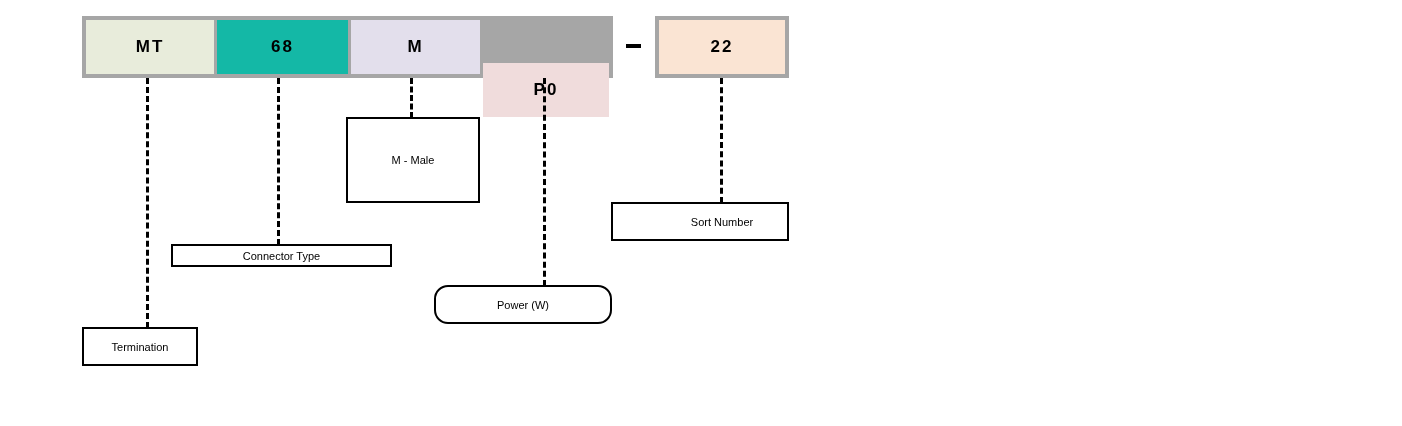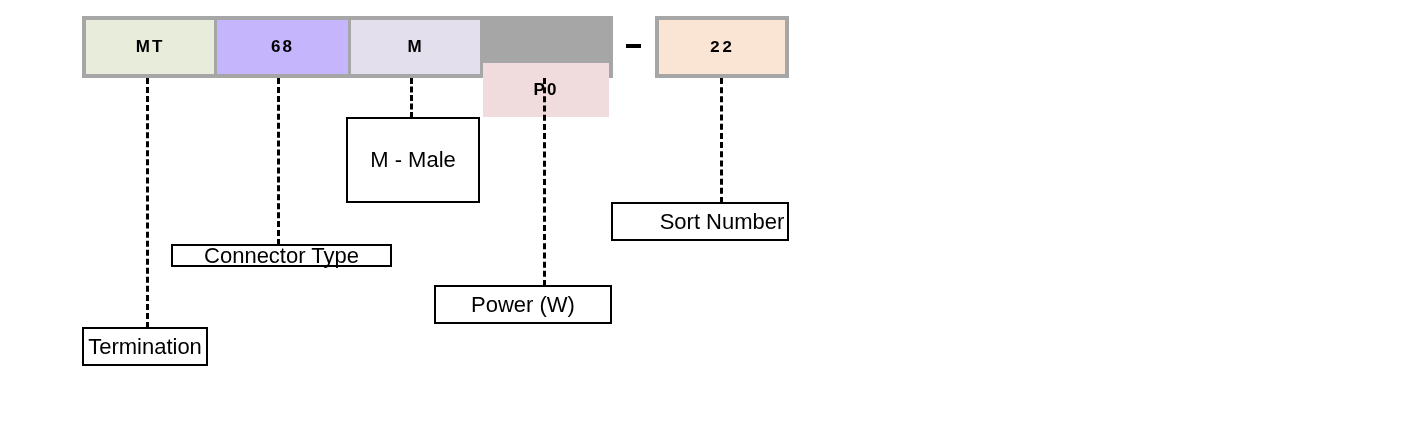--- a/index.html
+++ b/index.html
@@ -50,24 +50,24 @@
     align-items: center;
     justify-content: center;
     font-size: 17px;
     font-weight: bold;
     letter-spacing: 2px;
     color: #000000;
     border-right: 3px solid #a6a6a6;
   }
   .cell:last-child { border-right: none; }
   .cell-mt { width: 131px; background: #e8ecdb; }
-  .cell-68 { width: 134px; background: #c4b5fd; }
+  .cell-68 { width: 134px; background: #14b8a6; }
   .cell-m  { width: 132px; background: #e3dfec; }
   .cell-p0 { width: 126px; background: #f0dcdc; margin-top: 43px; }
-  .cell-22 { width: 100%;  background: #fae4d3; font-family: Liberation Mono, monospace; }
+  .cell-22 { width: 100%;  background: #fae4d3; }
 
   
   #separator {
     position: absolute;
     left: 626px;
     top: 44px;
     width: 15px;
     height: 4px;
     background: #000000;
   }
@@ -86,21 +86,21 @@
 
   
   .callout {
     position: absolute;
     box-sizing: border-box;
     border: 2px solid #000000;
     background: #ffffff;
     display: flex;
     align-items: center;
     justify-content: center;
-    font-size: 22px;
+    font-size: 11px;
     color: #000000;
     white-space: nowrap;
   }
   .callout.stack {
     flex-direction: column;
     justify-content: stretch;
     padding: 0;
   }
   .callout .row {
     flex: 1 1 0;
@@ -108,22 +108,22 @@
     align-items: center;
     justify-content: center;
     width: 100%;
     box-sizing: border-box;
   }
   .callout .row + .row { border-top: 2px solid #000000; }
 
   #callout-gender      { left: 346px; top: 117px; width: 134px; height: 86px; }
   #callout-sort        { left: 611px; top: 202px; width: 178px; height: 39px; padding-left: 44px; }
   #callout-connector   { left: 171px; top: 244px; width: 221px; height: 23px; }
-  #callout-power       { left: 434px; top: 285px; width: 178px; height: 39px; }
-  #callout-termination { left:  82px; top: 327px; width: 126px; height: 39px; }
+  #callout-power       { left: 434px; top: 285px; width: 178px; height: 39px; border-radius: 14px; }
+  #callout-termination { left:  82px; top: 327px; width: 116px; height: 39px; }
 </style>
 </head>
 <body>
 
 <div id="canvas">
 
   <div class="group" id="group-main">
     <div class="cell cell-mt">MT</div>
     <div class="cell cell-68">68</div>
     <div class="cell cell-m">M</div>

